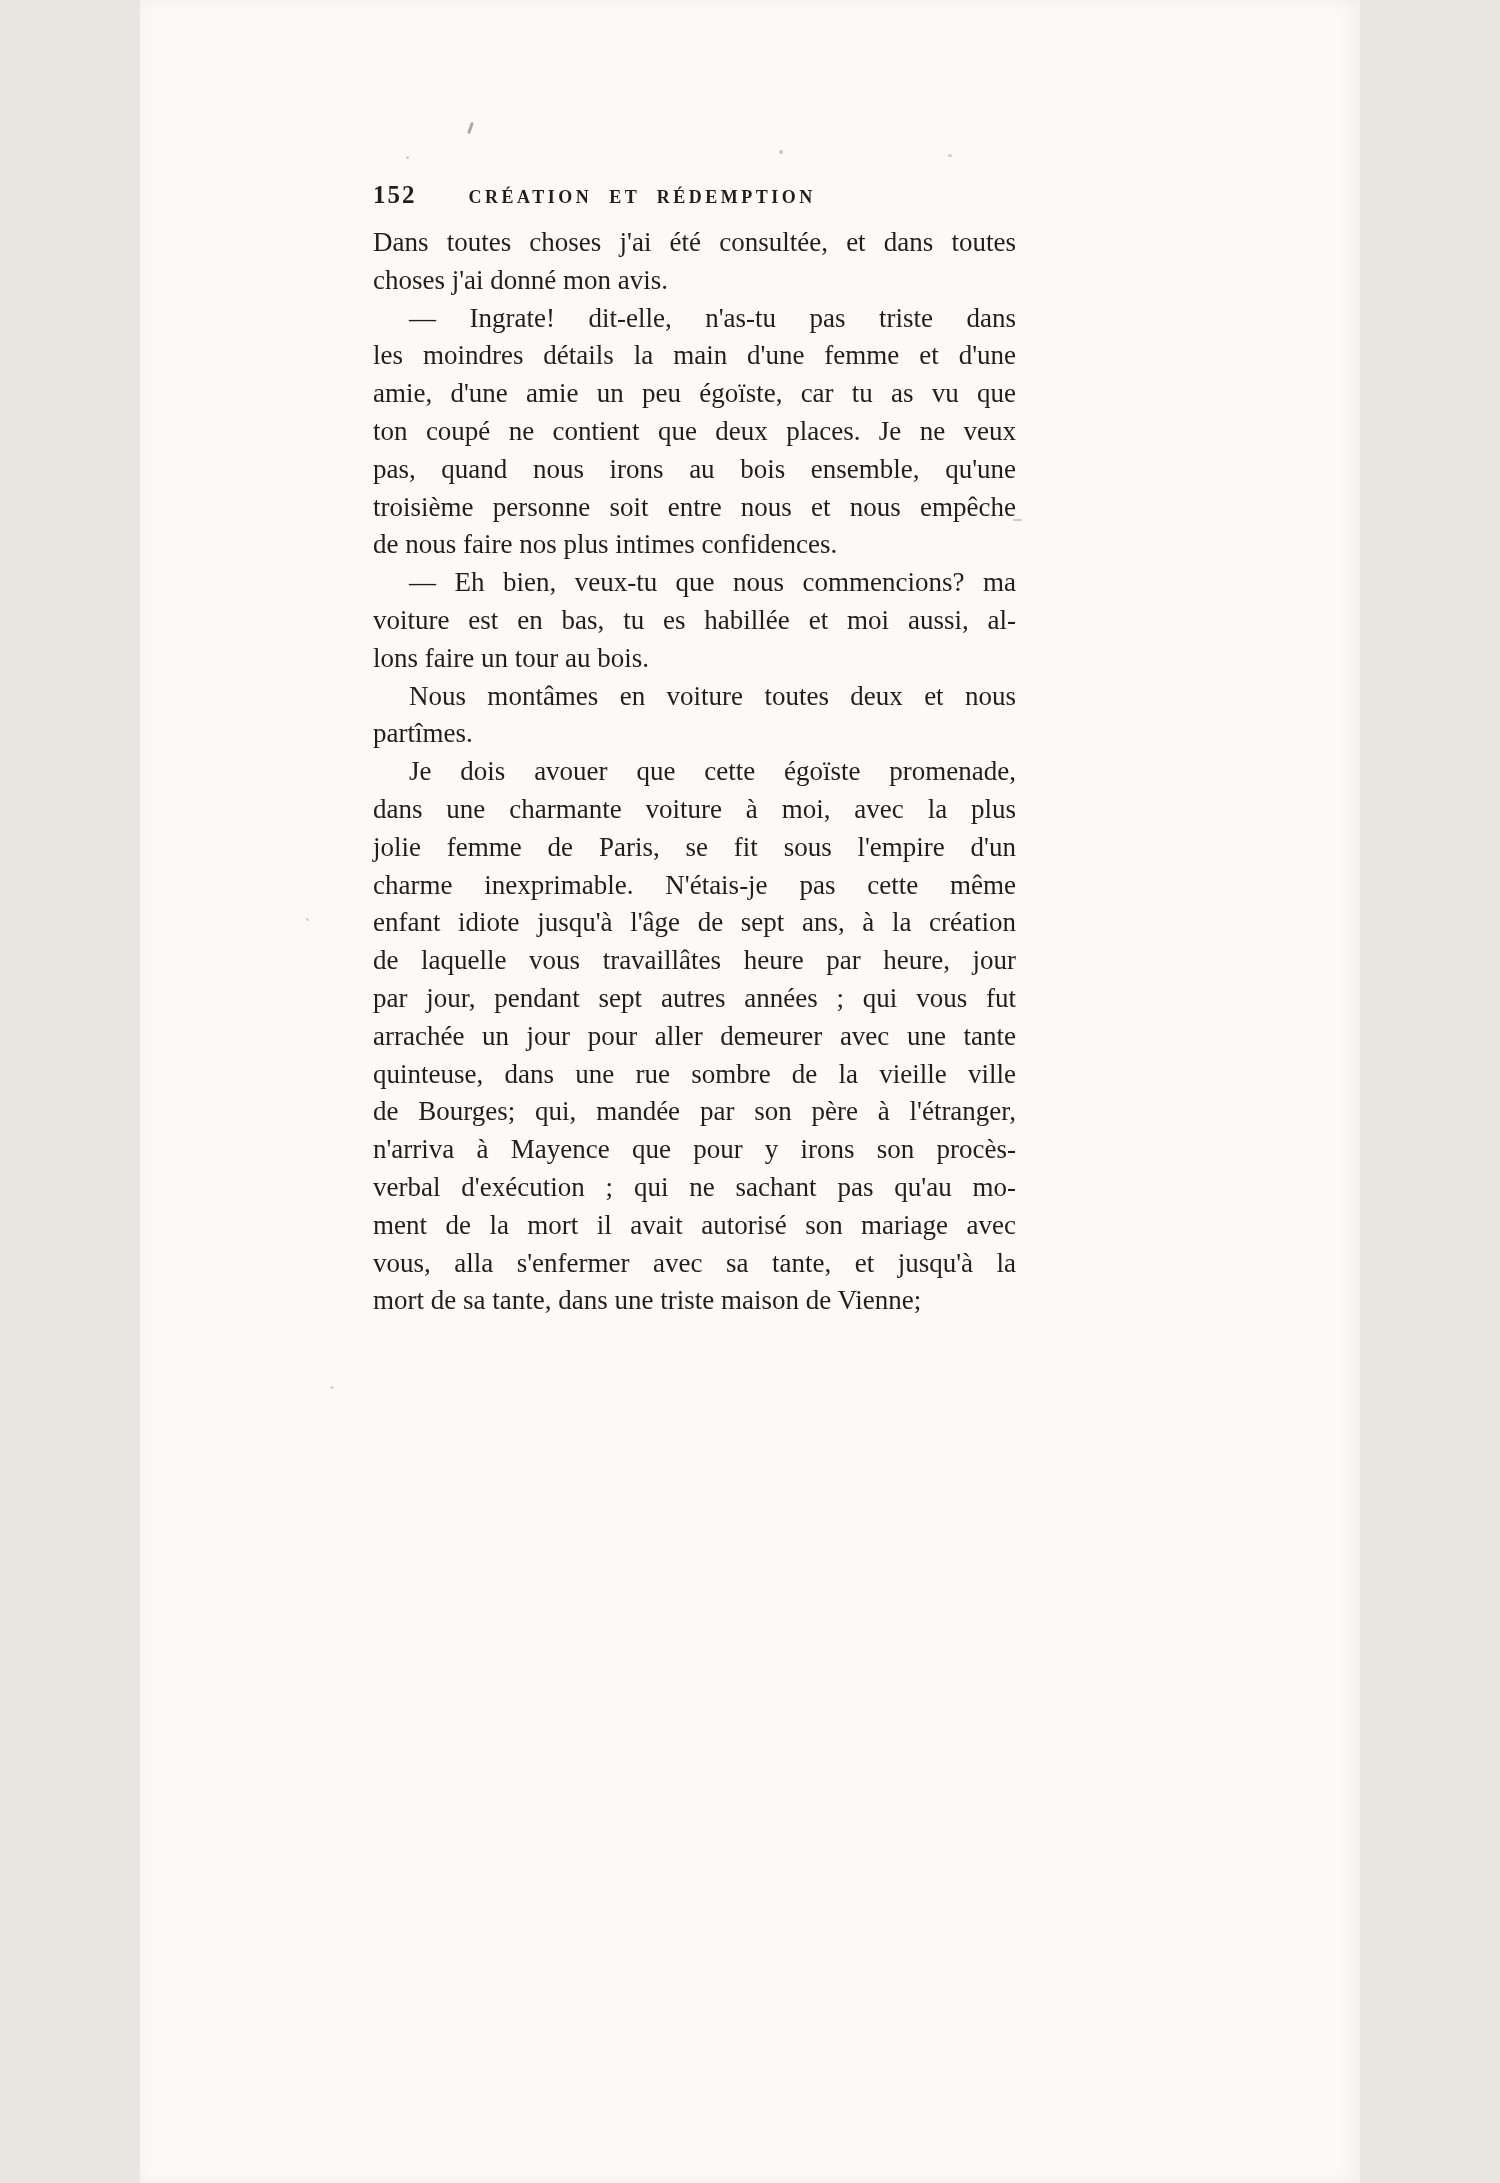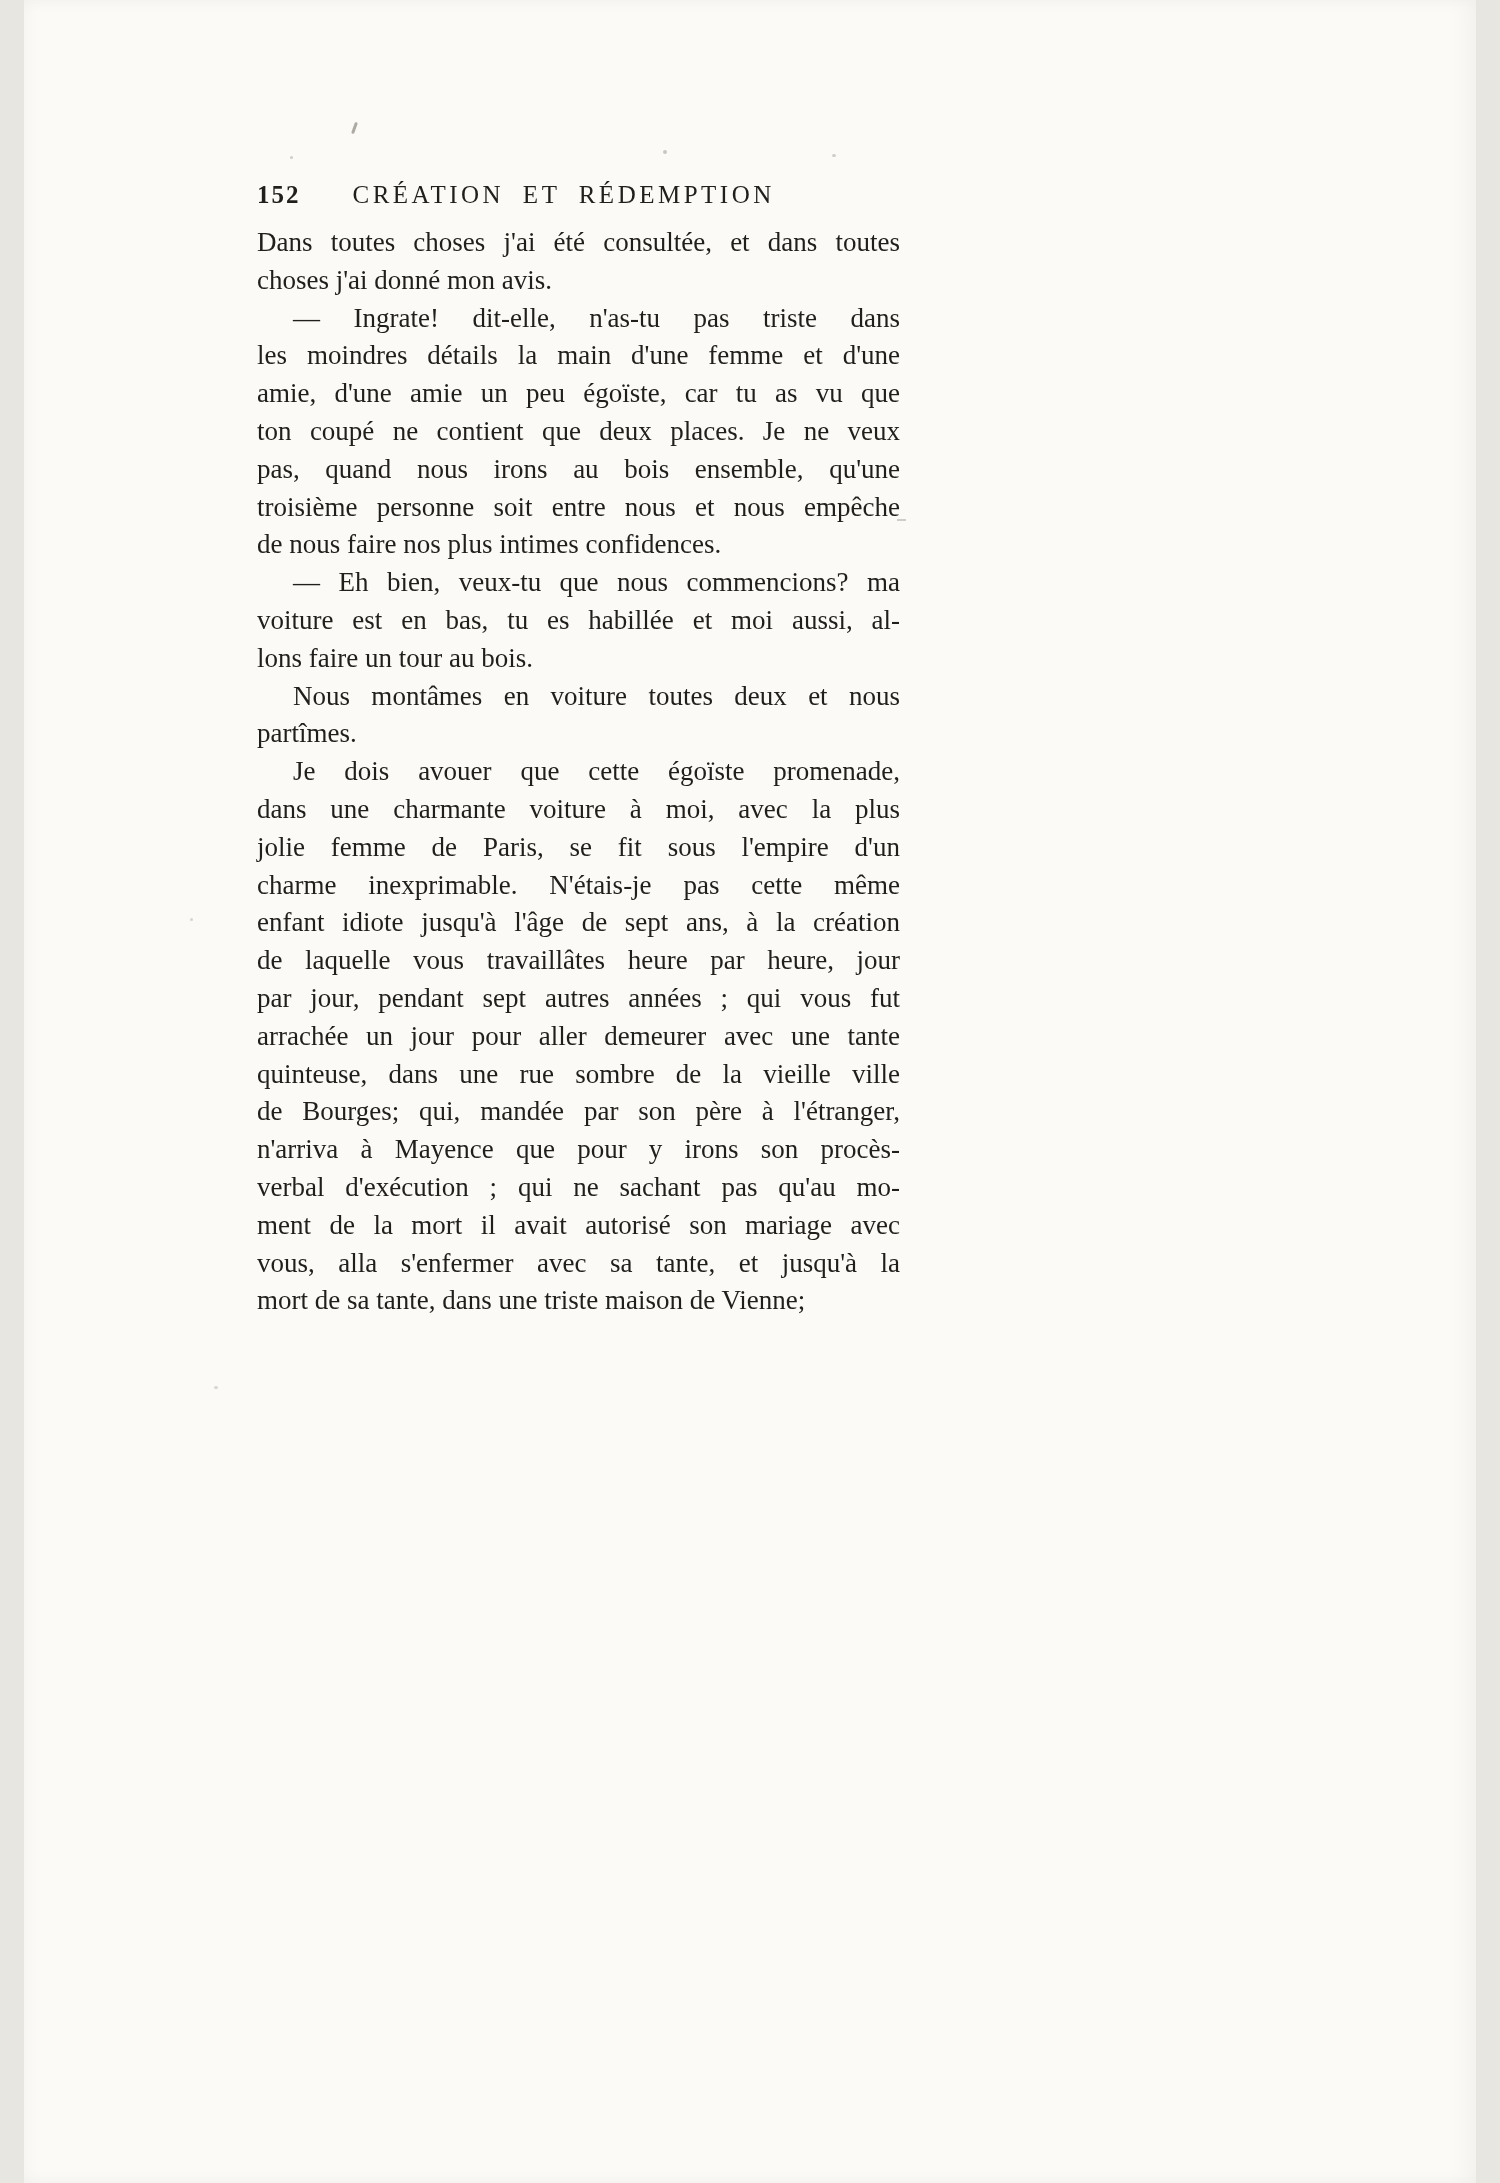--- a/index.html
+++ b/index.html
@@ -1,18 +1,18 @@
 <!DOCTYPE html>
 <html><head>
 <meta charset="utf-8">
 <style>
   html,body{margin:0;padding:0;background:#e8e6e0;}
   .page{
     position:relative;
-    width:1452px;
+    width:1220px;
     height:2183px;
     margin:0 auto;
     background:#fbfaf6;
     box-shadow:inset -10px 0 18px rgba(0,0,0,0.035), inset 6px 0 14px rgba(0,0,0,0.02);
     overflow:hidden;
     font-family:"Liberation Serif","DejaVu Serif",serif;
     color:#211f1c;
   }
   .header{
     position:absolute;
@@ -23,22 +23,22 @@
     align-items:baseline;
     white-space:nowrap;
   }
   .page-number{
     font-size:25px;
     font-weight:bold;
     letter-spacing:2px;
     margin-right:52px;
   }
   .running-title{
-    font-size:25px;
-    font-weight:normal;
+    font-size:18px;
+    font-weight:bold;
     letter-spacing:3.5px;
     word-spacing:9px;
   }
   .text-block{
     position:absolute;
     left:233px;
     top:224px;
     width:643px;
     font-size:27px;
     line-height:37.8px;

